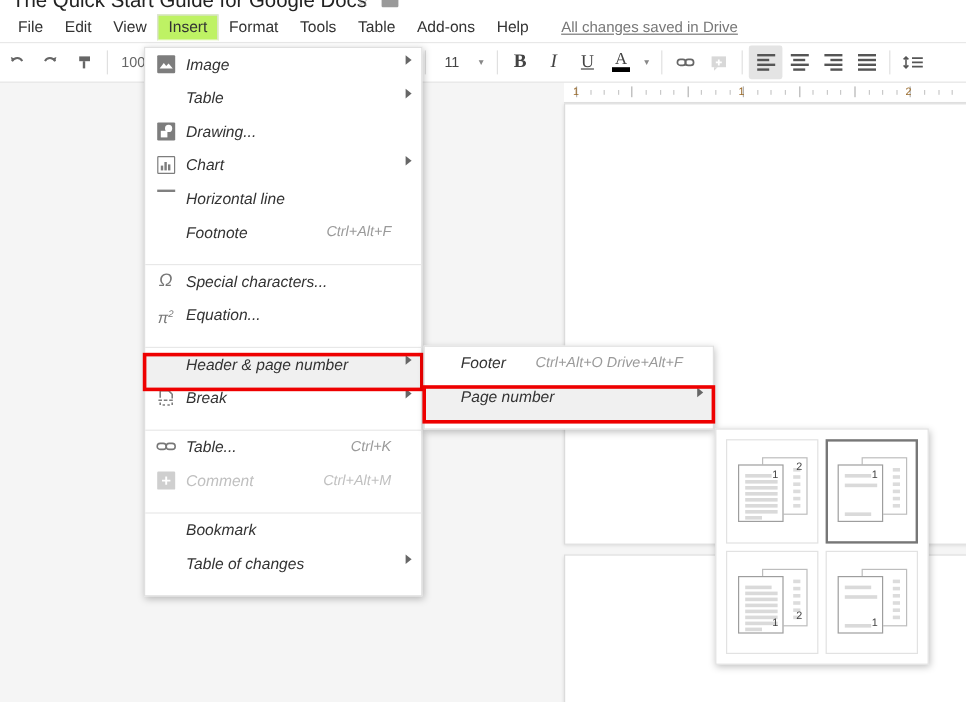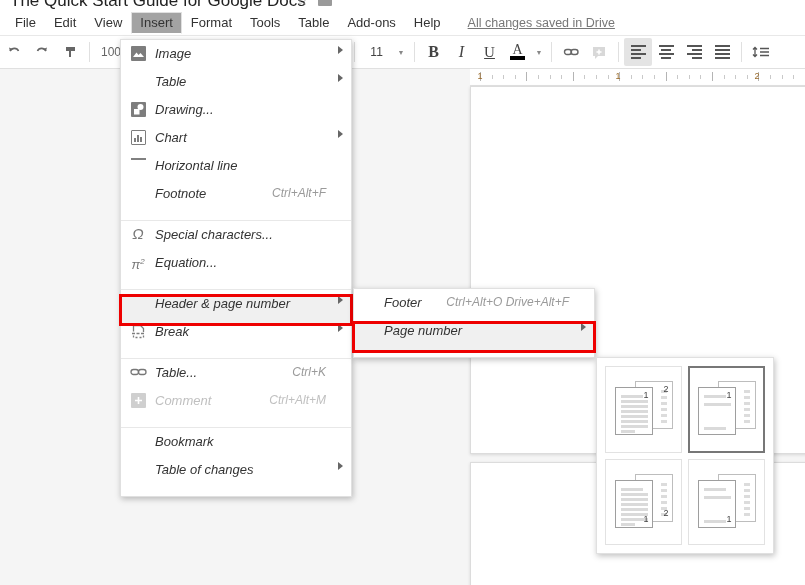--- a/index.html
+++ b/index.html
@@ -29,21 +29,21 @@
   
   .menubar {
     position: absolute; left: 0; top: 10px; width: 805px; height: 25px;
     background: #fff; display: flex; align-items: center; padding-left: 6px;
   }
   .menu-item {
     font-size: 13px; color: #333; padding: 4px 9px; line-height: 14px;
     white-space: nowrap; cursor: default;
   }
   .menu-item.active {
-    background: #a3a3a3; border: 1px solid #e0e0e0; border-bottom: 1px solid #fff;
+    background: #bef264; border: 1px solid #e0e0e0; border-bottom: 1px solid #fff;
     padding: 3px 8px; position: relative; z-index: 60;
   }
   .save-status {
     font-size: 12.5px; color: #777; text-decoration: underline;
     margin-left: 18px; white-space: nowrap;
   }
 
   
   .toolbar {
     position: absolute; left: 0; top: 35px; width: 805px; height: 34px;

